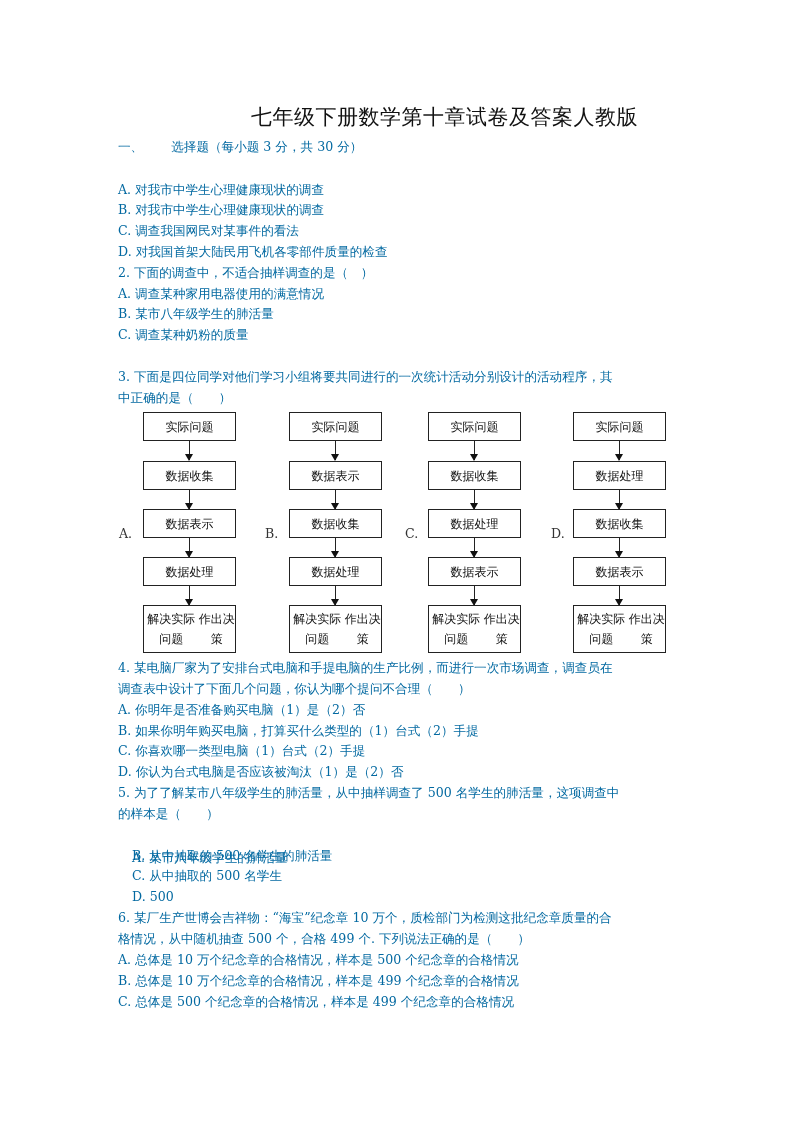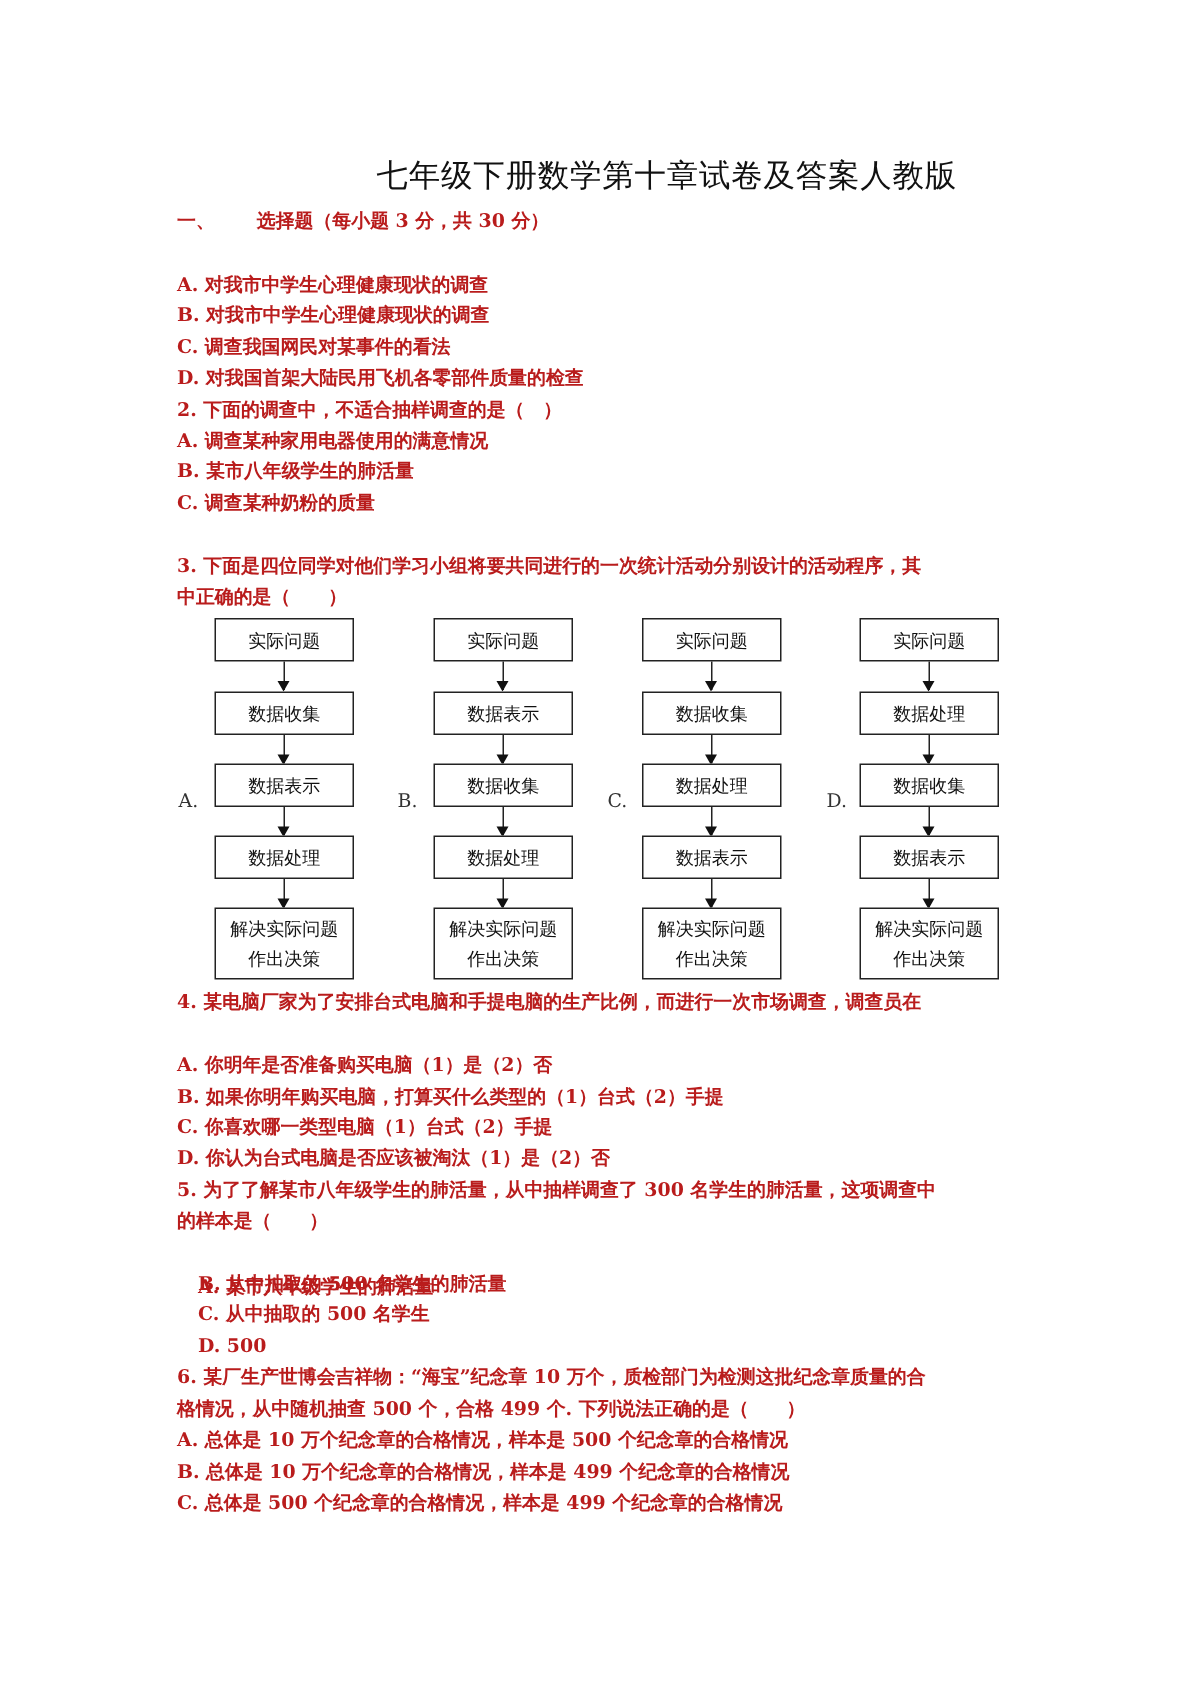--- a/index.html
+++ b/index.html
@@ -1,28 +1,28 @@
 <!DOCTYPE html>
 <html><head>
 <meta charset="utf-8">
 <style>
   html, body { margin: 0; padding: 0; background: #ffffff; }
   body { width: 793px; height: 1122px; position: relative; overflow: hidden;
          font-family: "DejaVu Serif", "Liberation Serif", serif; color: #222; }
   .page { position: absolute; left: 0; top: 0; width: 793px; height: 1122px; background: #fff; }
   .title { position: absolute; left: 0; width: 793px; top: 103px; text-align: center;
            font-size: 21px; letter-spacing: 0.5px; color: #111; margin-left: 48px; }
-  .line { position: absolute; left: 118px; font-size: 12.6px; white-space: nowrap; line-height: 16px; color: #b91c1c; font-weight: bold; }
+  .line { position: absolute; left: 118px; font-size: 12.6px; white-space: nowrap; line-height: 16px; color: #0369a1; }
   .indent { left: 132px; }
   .section-gap { display: inline-block; width: 28px; }
   .fc-label { position: absolute; font-size: 12.6px; color: #333; }
   .fc-box { position: absolute; width: 93px; height: 29px; border: 1px solid #222; background: #fff;
             box-sizing: border-box; display: flex; align-items: center; justify-content: center;
             font-family: "DejaVu Sans", "Liberation Sans", sans-serif; font-size: 12px; color: #111; text-align: center; line-height: 20px; }
-  .fc-box.tall { height: 48px; flex-direction: column; }
+  .fc-box.tall { height: 48px; flex-direction: row; }
   .fc-arrow { position: absolute; width: 1px; background: #222; }
   .fc-arrow::after { content: ""; position: absolute; left: -4px; bottom: -1px; width: 0; height: 0;
                      border-left: 4.5px solid transparent; border-right: 4.5px solid transparent; border-top: 7px solid #111; }
 </style>
 </head>
 <body>
 
 <div class="page">
   <div class="title">七年级下册数学第十章试卷及答案人教版</div>
 
@@ -128,26 +128,27 @@
         <span>数据表示</span>
       </div>
     <div class="fc-arrow" style="left:619px;top:586px;height:19px"></div>
     <div class="fc-box tall" style="left:573px;top:605px">
         <span class="l1">解决实际问题</span>
         <span class="l2">作出决策</span>
       </div>
   </div>
 
   <div class="line" style="top:660px">4. 某电脑厂家为了安排台式电脑和手提电脑的生产比例，而进行一次市场调查，调查员在</div>
+  <div class="line" style="top:681px">调查表中设计了下面几个问题，你认为哪个提问不合理（　　）</div>
   <div class="line" style="top:702px">A. 你明年是否准备购买电脑（1）是（2）否</div>
   <div class="line" style="top:723px">B. 如果你明年购买电脑，打算买什么类型的（1）台式（2）手提</div>
   <div class="line" style="top:743px">C. 你喜欢哪一类型电脑（1）台式（2）手提</div>
   <div class="line" style="top:764px">D. 你认为台式电脑是否应该被淘汰（1）是（2）否</div>
 
-  <div class="line" style="top:785px">5. 为了了解某市八年级学生的肺活量，从中抽样调查了 300 名学生的肺活量，这项调查中</div>
+  <div class="line" style="top:785px">5. 为了了解某市八年级学生的肺活量，从中抽样调查了 500 名学生的肺活量，这项调查中</div>
   <div class="line" style="top:806px">的样本是（　　）</div>
   <div class="line indent" style="top:850px">A. 某市八年级学生的肺活量</div>
   <div class="line indent" style="top:848px">B. 从中抽取的 500 名学生的肺活量</div>
   <div class="line indent" style="top:868px">C. 从中抽取的 500 名学生</div>
   <div class="line indent" style="top:889px">D. 500</div>
 
   <div class="line" style="top:910px">6. 某厂生产世博会吉祥物：“海宝”纪念章 10 万个，质检部门为检测这批纪念章质量的合</div>
   <div class="line" style="top:931px">格情况，从中随机抽查 500 个，合格 499 个. 下列说法正确的是（　　）</div>
   <div class="line" style="top:952px">A. 总体是 10 万个纪念章的合格情况，样本是 500 个纪念章的合格情况</div>
   <div class="line" style="top:973px">B. 总体是 10 万个纪念章的合格情况，样本是 499 个纪念章的合格情况</div>

